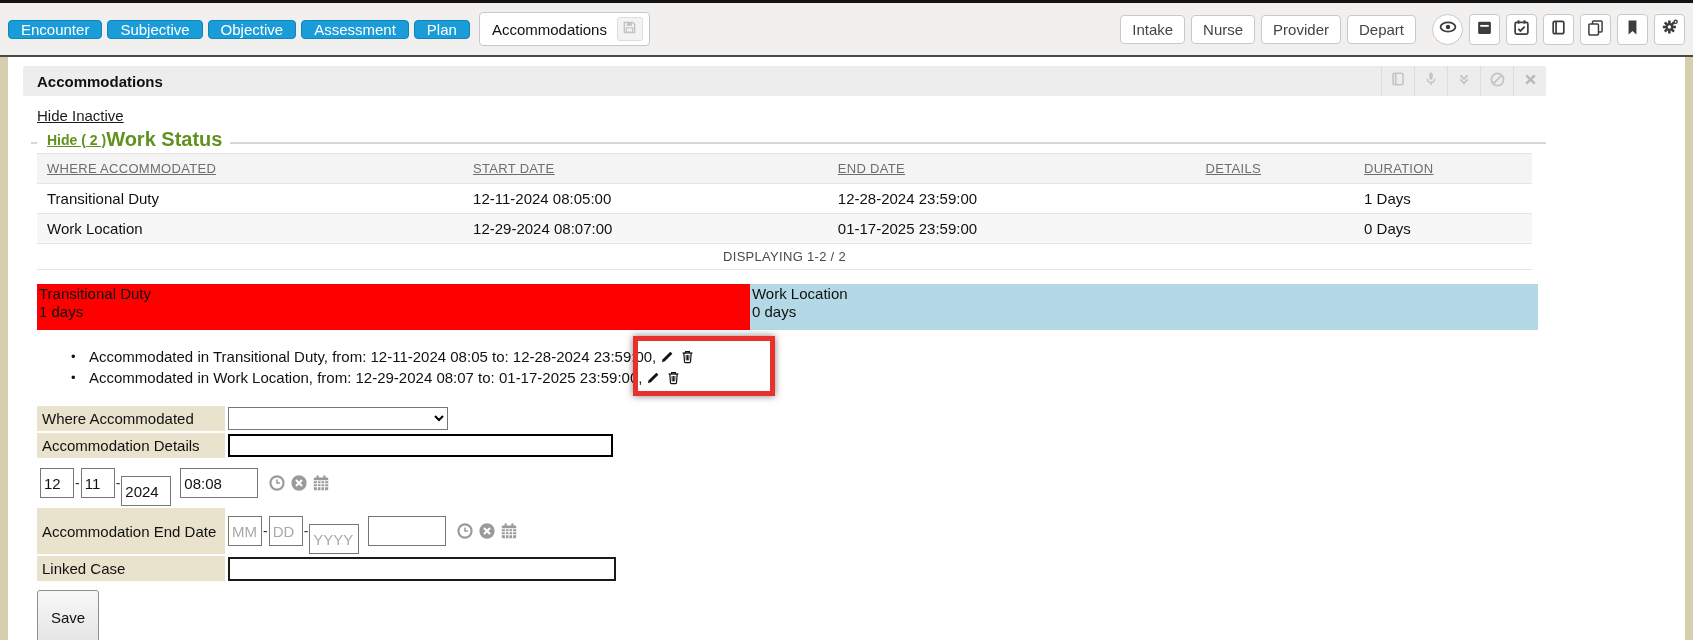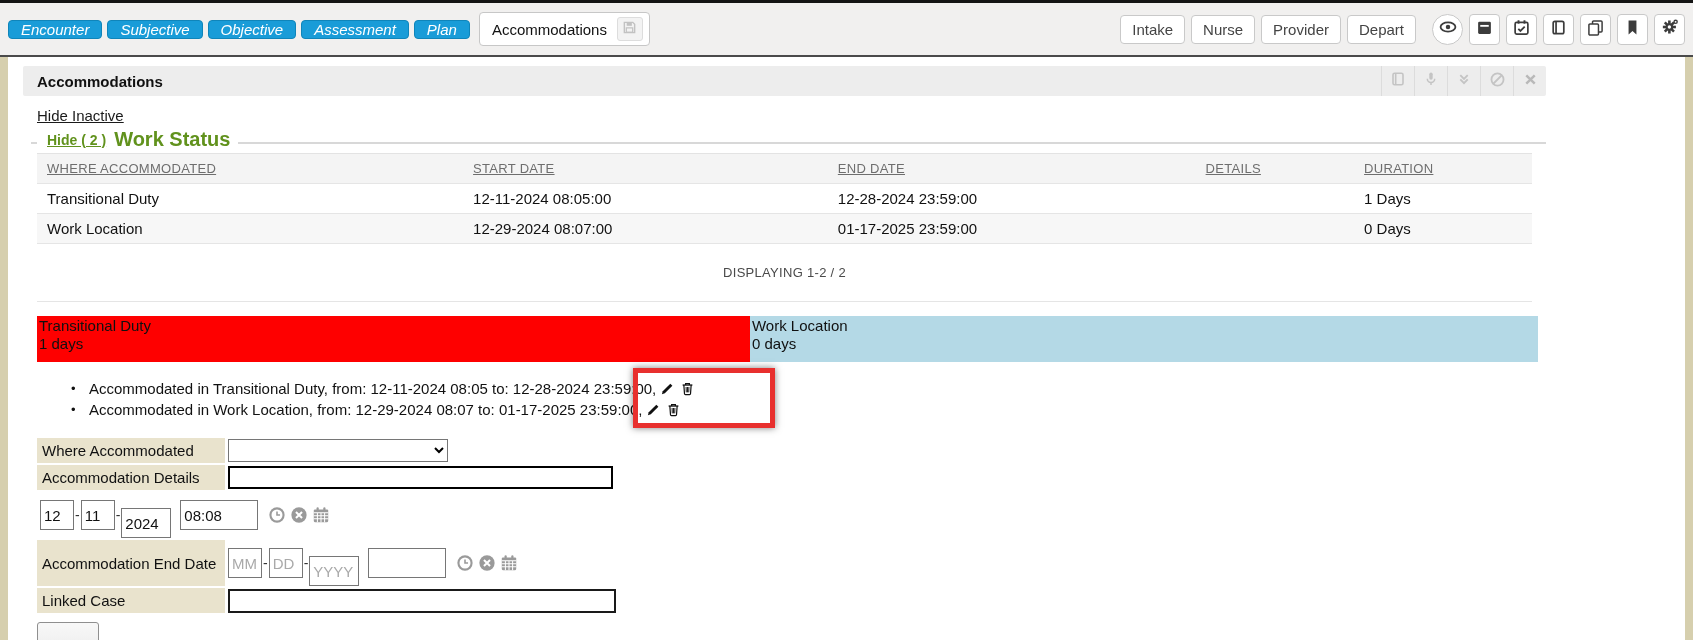--- a/index.html
+++ b/index.html
@@ -4,21 +4,21 @@
 <style>
   * { box-sizing: border-box; margin: 0; padding: 0; }
   html,body { width:1693px; height:640px; overflow:hidden; background:#fff;
               font-family:"Liberation Sans", sans-serif; color:#1a1a1a; }
 
   
   .toolbar { height:57px; background:#f1f0ef; border-top:3px solid #141414;
              border-bottom:2px solid #4a4a4a; display:flex; align-items:center;
              padding:0 8px; gap:5px; }
   .tab { display:inline-block; padding:0 12px; background:#199cd8; color:#fff;
-         border:1px solid #0f85ba; border-radius:4px; font-size:15px; cursor:pointer;font-style:italic; }
+         border:1px solid #0f85ba; border-radius:4px; font-size:15px; cursor:pointer; }
   .active-tab { display:flex; align-items:center; gap:10px; background:#fff;
                 border:1px solid #c7c7c7; border-radius:4px; padding:4px 6px 4px 12px;
                 margin-left:4px; }
   .active-tab .label { font-size:15px; color:#111; }
   .mini-save { width:26px; height:24px; background:#f3f3f3; border:1px solid #ddd;
                border-radius:3px; display:flex; align-items:center; justify-content:center; }
   .toolbar-right { margin-left:auto; display:flex; align-items:center; gap:6px; }
   .stage-btn { padding:5px 11px; background:#fff; border:1px solid #c9c9c9;
                border-radius:4px; font-size:15px; color:#444; cursor:pointer; }
   .icon-btn { width:31px; height:31px; background:#fff; border:1px solid #c9c9c9;
@@ -40,34 +40,34 @@
   .ph-icon { width:33px; height:30px; display:flex; align-items:center;
              justify-content:center; border-left:1px solid #dcdcdc; cursor:pointer; }
 
   .link-plain { font-size:15px; color:#1a1a1a; text-decoration:underline; cursor:pointer; }
   .hide-inactive { display:inline-block; margin:11px 0 2px 14px; }
 
   .legend-row { display:flex; align-items:center; margin:2px 0 2px 8px; }
   .legend-stub { width:6px; border-top:2px solid #d8d8d8; align-self:center; margin-top:6px; }
   .ws-toggle { color:#61921d; font-weight:bold; font-size:14px;
                text-decoration:underline; cursor:pointer; margin-left:10px; }
-  .ws-title { color:#61921d; font-weight:bold; font-size:20px; margin-left:8px; }
+  .ws-title { color:#61921d; font-weight:bold; font-size:20px; }
   .legend-line { flex:1; border-top:2px solid #d8d8d8; margin-left:8px; margin-top:6px; }
 
   
   .ws-table { width:1495px; margin-left:14px; border-collapse:collapse; }
   .ws-table th { background:#f4f4f4; color:#6e6e6e; font-size:13px; font-weight:normal;
                  text-align:left; text-decoration:underline; padding:7px 10px;
                  letter-spacing:.3px; cursor:pointer; border-top:1px solid #e3e3e3; }
   .ws-table td { font-size:15px; color:#111; padding:6px 10px;
                  border-top:1px solid #e5e5e5; }
   .ws-table tr.alt td { background:#f7f7f7; }
   .tbl-footer { width:1495px; margin-left:14px; border-top:1px solid #e5e5e5;
                 border-bottom:1px solid #e5e5e5; text-align:center; font-size:13px;
-                color:#4a4a4a; padding:21px 0; letter-spacing:.3px; }
+                color:#4a4a4a; padding:5px 0; letter-spacing:.3px; }
 
   
   .timeline { display:flex; width:1501px; margin:14px 0 0 14px; height:46px; }
   .tl-seg { height:100%; padding:1px 0 0 2px; overflow:hidden; }
   .tl-seg .t1 { font-size:15px; color:#101010; line-height:18px; }
   .tl-seg .t2 { font-size:15px; color:#101010; line-height:18px; }
   .seg-0 { width:47.5%; background:#fe0000; }
   .seg-1 { width:52.5%; background:#b4d9e6; }
 
   

